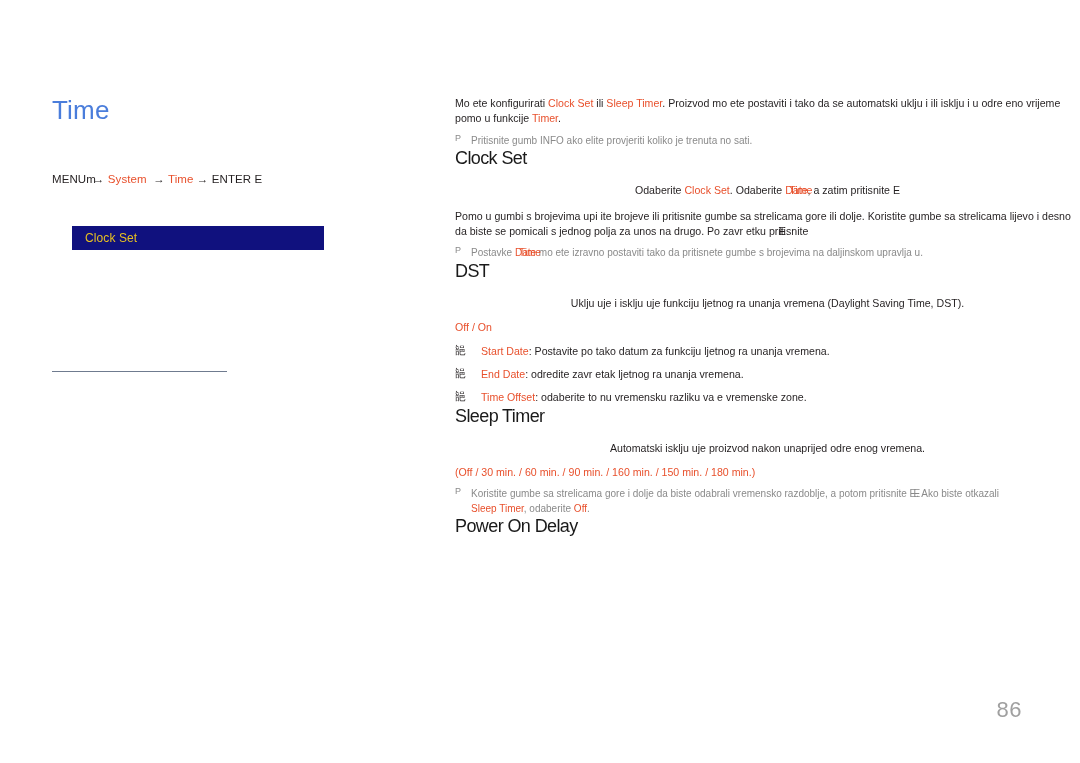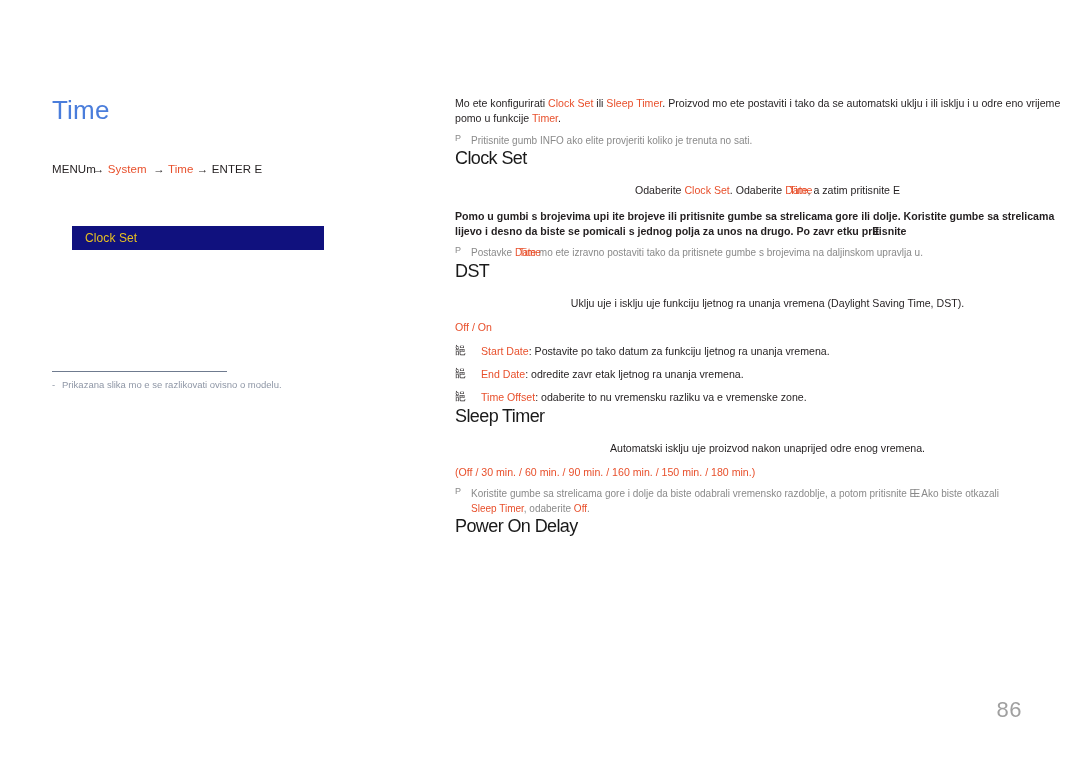--- a/index.html
+++ b/index.html
@@ -33,21 +33,21 @@
   .page-title {
     font-size: 26px;
     color: #4a7ddb;
     font-weight: 400;
     letter-spacing: 0.2px;
     line-height: 1.1;
     margin: 0;
   }
 
   .breadcrumb {
-    margin-top: 38px;
+    margin-top: 48px;
     font-size: 11.5px;
     color: #231f20;
     white-space: nowrap;
     letter-spacing: 0.1px;
   }
   .breadcrumb .accent { color: #e8502c; }
   .breadcrumb .arrow { color: #231f20; }
   .breadcrumb .mglyph {
     font-size: 11.5px;
     letter-spacing: -3px;
@@ -136,21 +136,21 @@
     margin: 0;
     letter-spacing: -0.6px;
   }
 
   .sec-clock  { margin-top: 34px; }
   .sec-dst    { margin-top: 39px; }
   .sec-sleep  { margin-top: 36px; }
   .sec-power  { margin-top: 36px; }
 
   .after-head { margin-top: 14px; text-align: center; }
-  .para-gap   { margin-top: 10px; font-weight: bold; }
+  .para-gap   { margin-top: 10px; }
 
   .opt-line {
     margin-top: 9px;
     font-size: 10.6px;
     color: #e8502c;
     line-height: 1.45;
   }
   .opt-line .sep { color: #e8502c; }
 
   .bullet-row {
@@ -213,23 +213,20 @@
       <span>ENTER</span>
       <span>E</span>
     </div>
 
     <div class="osd-box">
       <span class="osd-label">Clock Set</span>
     </div>
 
     <div class="footnote-rule"></div>
 
-    <div class="footnote">
-      <span class="dash">-</span><span>Prikazana slika mo e se razlikovati ovisno o modelu.</span>
-    </div>
   </div>
 
   <div class="right-col">
 
     <p class="body-text">
       <span>Mo ete konfigurirati </span><span class="accent">Clock Set</span><span> ili </span><span class="accent">Sleep Timer</span><span>. Proizvod mo ete postaviti i tako da se automatski uklju i ili isklju i u odre eno vrijeme pomo u funkcije </span><span class="accent">Timer</span><span>.</span>
     </p>
 
     <div class="note-line">
       <span class="pmark">P</span>

